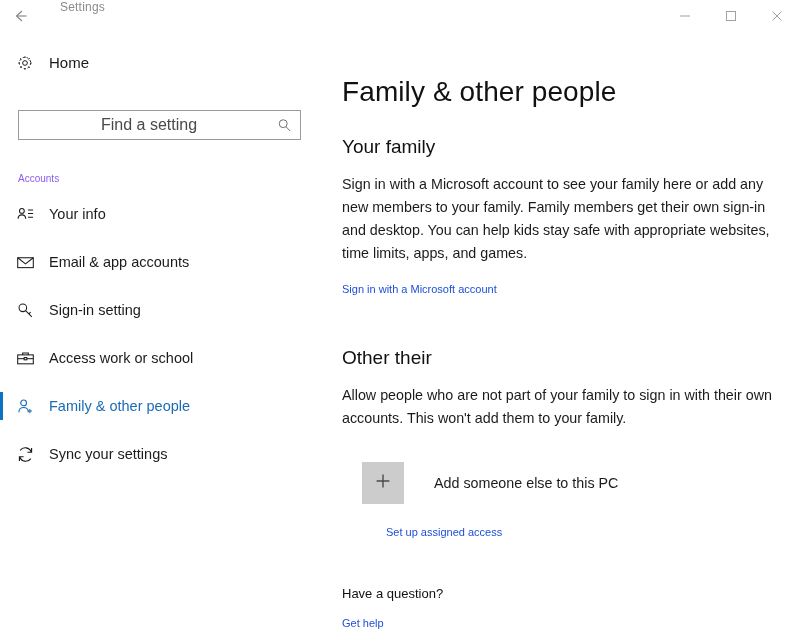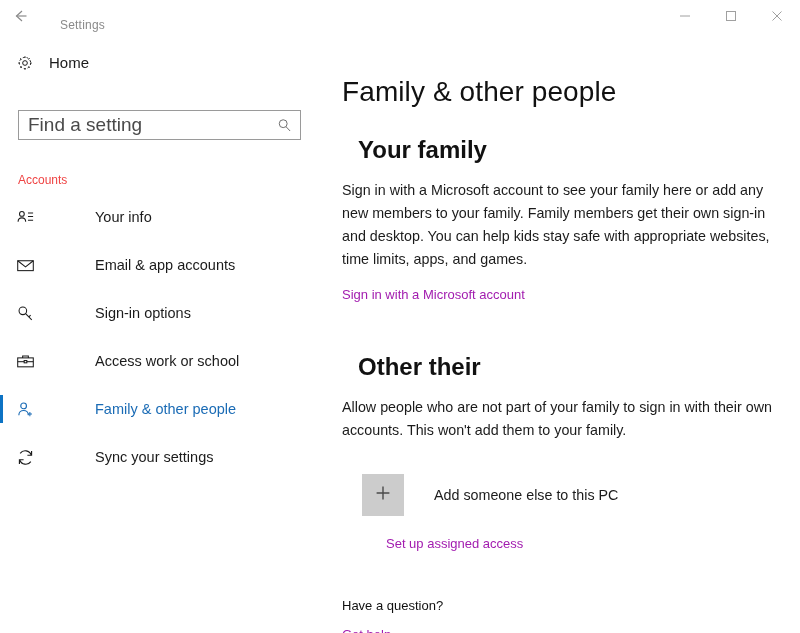--- a/index.html
+++ b/index.html
@@ -14,21 +14,21 @@
     color: #111111;
     overflow: hidden;
     position: relative;
   }
 
   
   .titlebar {
     height: 32px;
     width: 800px;
     display: flex;
-    align-items: flex-end;
+    align-items: flex-start;
     background: #ffffff;
     position: relative;
   }
   .back-btn {
     width: 42px;
     height: 32px;
     display: flex;
     align-items: center;
     justify-content: center;
   }
@@ -101,54 +101,54 @@
     box-sizing: border-box;
     display: flex;
     align-items: center;
     position: relative;
     background: #ffffff;
   }
   .search-input {
     border: 0;
     outline: none;
     font-family: "Liberation Sans", sans-serif;
-    font-size: 19px;
+    font-size: 16px;
     color: #444444;
     background: transparent;
     padding: 0 30px 0 9px;
     width: 100%;
     height: 100%;
     box-sizing: border-box;
+    text-align: center;
   }
   .search-input::placeholder { color: #4a4a4a; opacity: 1; }
   .search-icon {
     position: absolute;
     right: 8px;
     top: 50%;
     transform: translateY(-50%);
     display: flex;
   }
 
   
   .side-section-label {
-    font-size: 12px;
-    color: #ef4444;
+    font-size: 10px;
+    color: #8b5cf6;
     margin: 33px 0 0 18px;
   }
 
   
   .nav-list { margin-top: 12px; }
   .nav-item {
     height: 36px;
     display: flex;
     align-items: center;
     padding-left: 16px;
     position: relative;
     margin-bottom: 12px;
-    gap: 46px;
   }
   .nav-item .icon-wrap {
     width: 24px;
     display: flex;
     align-items: center;
     justify-content: flex-start;
   }
   .nav-label {
     font-size: 14.5px;
     color: #1b1b1b;
@@ -167,35 +167,35 @@
 
   
   .page-title {
     font-size: 28px;
     font-weight: 400;
     color: #111111;
     margin: 44px 0 0 0;
     letter-spacing: .1px;
   }
   .section-heading {
-    font-size: 24px;
-    font-weight: 700;
+    font-size: 19px;
+    font-weight: 400;
     color: #111111;
-    margin: 28px 0 0 16px;
+    margin: 28px 0 0 0;
   }
   .para {
     font-size: 14.3px;
     line-height: 23px;
     color: #1b1b1b;
     margin: 15px 0 0 0;
     max-width: 432px;
   }
   .link {
-    font-size: 13px;
-    color: #a21caf;
+    font-size: 11px;
+    color: #1d4ed8;
     text-decoration: none;
     display: inline-block;
   }
   .link-block { margin-top: 14px; }
 
   .add-row {
     display: flex;
     align-items: center;
     margin-top: 32px;
     padding-left: 20px;
@@ -322,21 +322,21 @@
       <div class="nav-item">
         <span class="icon-wrap">
           <svg width="19" height="19" viewBox="0 0 20 20">
             <g fill="none" stroke="#1b1b1b" stroke-width="1.1">
               <circle cx="7.2" cy="7.2" r="4"></circle>
               <path d="M10.1 10.1 L16.6 16.6"></path>
               <path d="M13.6 13.6 L15.4 11.8"></path>
             </g>
           </svg>
         </span>
-        <span class="nav-label">Sign-in options</span>
+        <span class="nav-label">Sign-in setting</span>
       </div>
 
       <div class="nav-item">
         <span class="icon-wrap">
           <svg width="19" height="19" viewBox="0 0 20 20">
             <g fill="none" stroke="#1b1b1b" stroke-width="1.1">
               <rect x="1.8" y="6.2" width="16.4" height="9.4"></rect>
               <path d="M7 6.2 V4.2 H13 V6.2"></path>
               <path d="M1.8 10.2 H18.2"></path>
               <rect x="8.6" y="9" width="2.8" height="2.4" fill="#ffffff"></rect>

